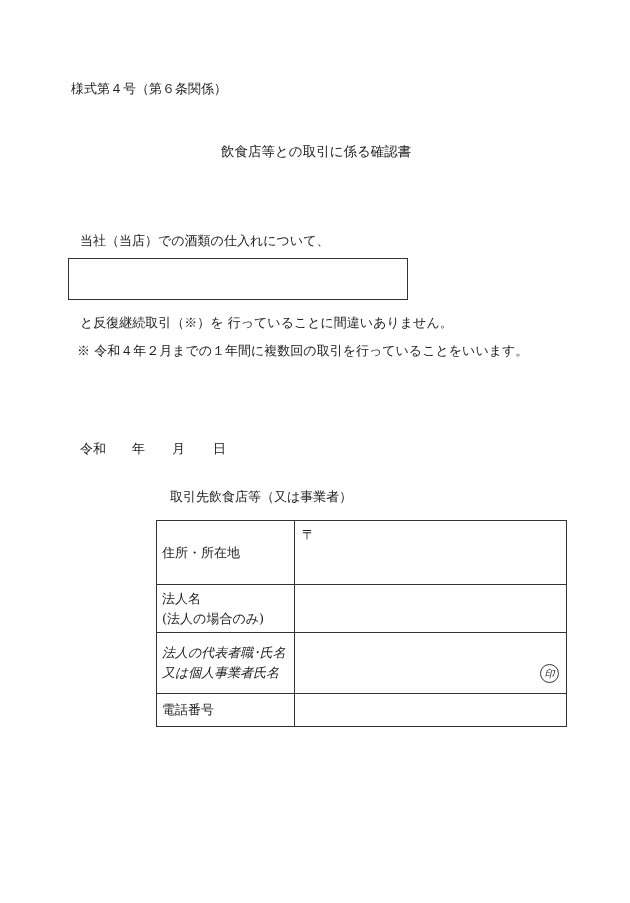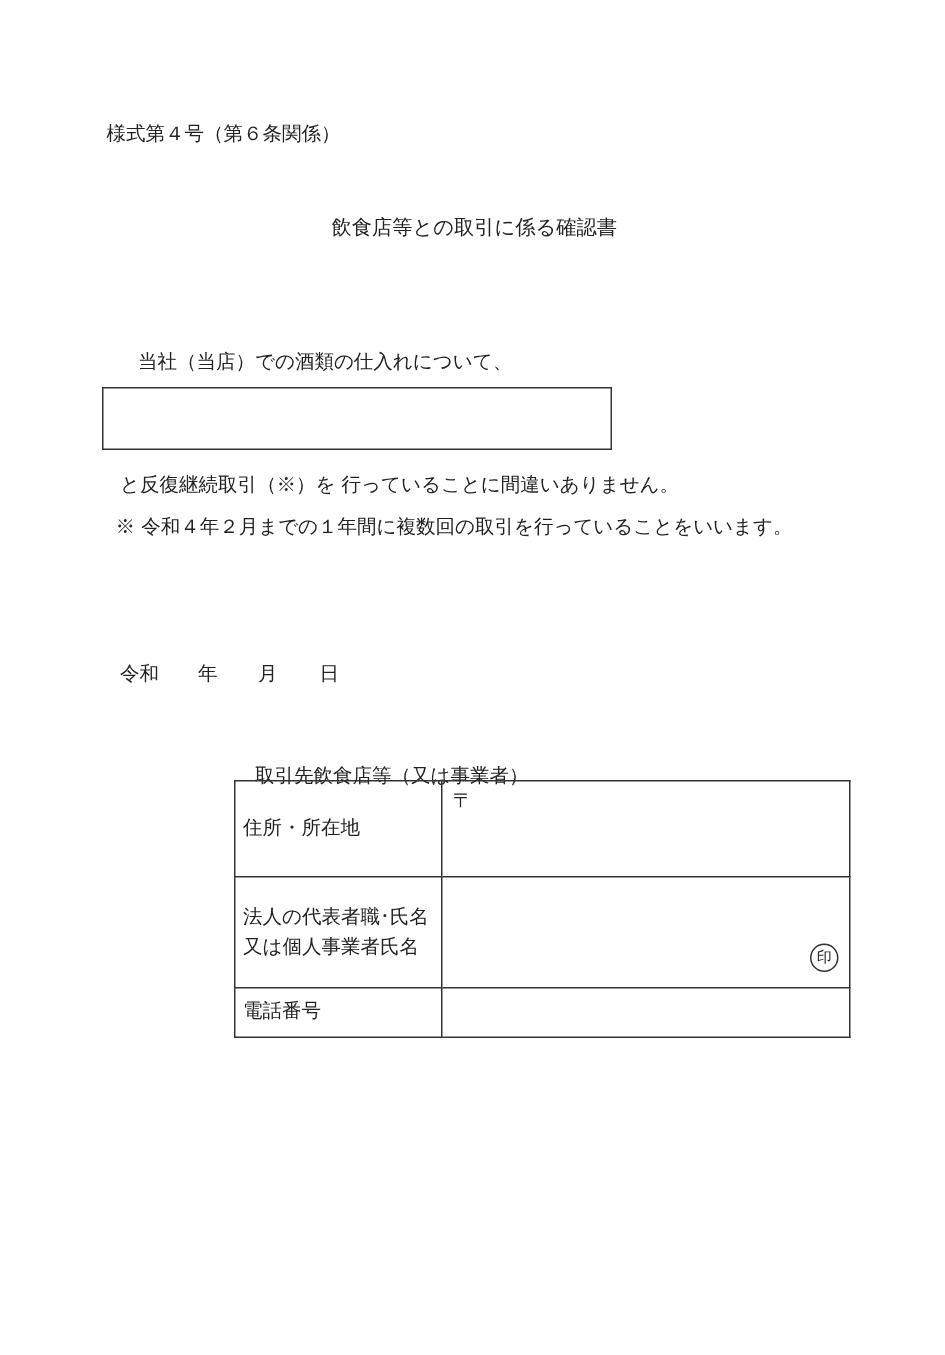--- a/index.html
+++ b/index.html
@@ -3,27 +3,27 @@
 <meta charset="utf-8">
 <style>
   html, body { margin:0; padding:0; }
   body {
     width:630px; height:903px; background:#ffffff; position:relative; overflow:hidden;
     font-family: "DejaVu Serif", "Liberation Serif", serif; color:#222; font-size:13px;
   }
   .abs { position:absolute; white-space:nowrap; }
   #form-number { left:71px; top:80px;text-align:right; }
   #doc-title { left:221px; top:143px; font-size:13.5px; }
-  #intro { left:92px; top:232px;text-align:center; }
+  #intro { left:80px; top:232px;text-align:center; }
   #name-box { left:68px; top:258px; width:338px; height:40px; border:1.5px solid #333; }
   #statement { left:80px; top:314px; }
   #note { left:77px; top:342px; }
   #date-line { left:80px; top:440px; }
   #date-line span { display:inline-block; }
-  #table-caption { left:170px; top:508px; }
+  #table-caption { left:170px; top:488px; }
   #party-table {
     position:absolute; left:156px; top:520px; width:411px;
     border-collapse:collapse; table-layout:fixed;
   }
   #party-table td { border:1.5px solid #333; padding:0 0 0 5px; vertical-align:middle; line-height:20px; font-size:13px; }
   #party-table td.label { width:132px; }
   #party-table td.value { position:relative; }
   .postal { position:absolute; left:7px; top:4px; font-family:"DejaVu Sans", sans-serif; font-size:13px; }
   .seal {
     position:absolute; right:7px; bottom:10px; width:17px; height:17px; border:1.2px solid #333;
@@ -47,21 +47,28 @@
 <div class="abs" id="table-caption">取引先飲食店等（又は事業者）</div>
 
 <table id="party-table">
   <tbody>
       <tr style="height:64px;">
     <td class="label">住所・所在地</td>
     <td class="value">
       <span class="postal">〒</span>
     </td>
   </tr>
-  <tr style="height:74px;">
+  <tr style="height:48px;">
+    <td class="label">
+      <div>法人名</div>
+      <div>(法人の場合のみ)</div>
+    </td>
+    <td class="value"></td>
+  </tr>
+  <tr style="height:61px;font-style:italic;">
     <td class="label">
       <div>法人の代表者職･氏名</div>
       <div>又は個人事業者氏名</div>
     </td>
     <td class="value">
       <span class="seal">印</span>
     </td>
   </tr>
   <tr style="height:33px;padding-left:40px;">
     <td class="label">電話番号</td>

